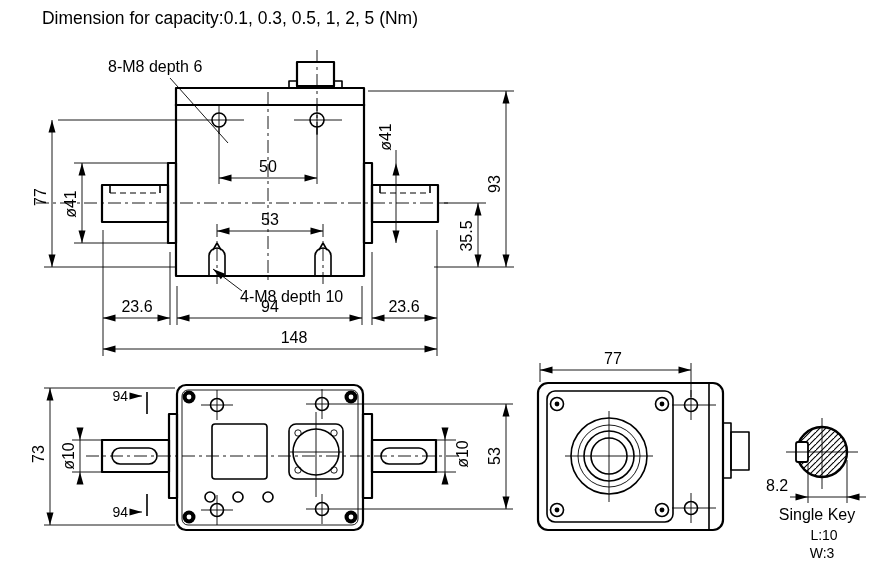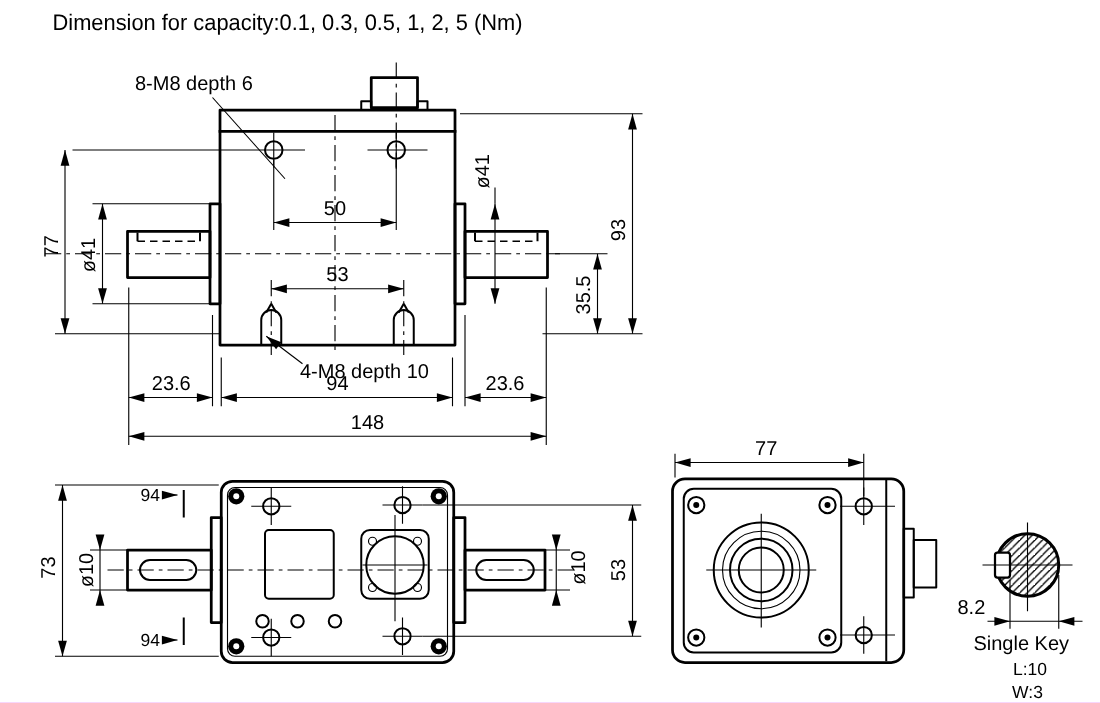--- a/index.html
+++ b/index.html
@@ -1,16 +1,16 @@
 <!DOCTYPE html>
 <html><head>
 <meta charset="utf-8">
 <style>
   html,body{margin:0;padding:0;background:#fff;}
-  .stage{position:relative;width:880px;height:562px;background:#d946ef;overflow:hidden;
+  .stage{position:relative;width:880px;height:562px;background:#fdba74;overflow:hidden;
          font-family:"Liberation Sans",sans-serif;}
   svg{display:block;}
   svg *{vector-effect:none;}
   .thick{stroke:#000;stroke-width:2.2;fill:none;stroke-linejoin:round;stroke-linecap:square;}
   .med{stroke:#000;stroke-width:1.6;fill:none;stroke-linejoin:round;}
   .thin{stroke:#000;stroke-width:0.9;fill:none;}
   .cl{stroke:#000;stroke-width:0.9;fill:none;stroke-dasharray:13 4 3 4;}
   .dash{stroke:#000;stroke-width:1.2;fill:none;stroke-dasharray:6 4;}
   text{fill:#000;font-family:"Liberation Sans",sans-serif;}
   .dim{font-size:16px;}

